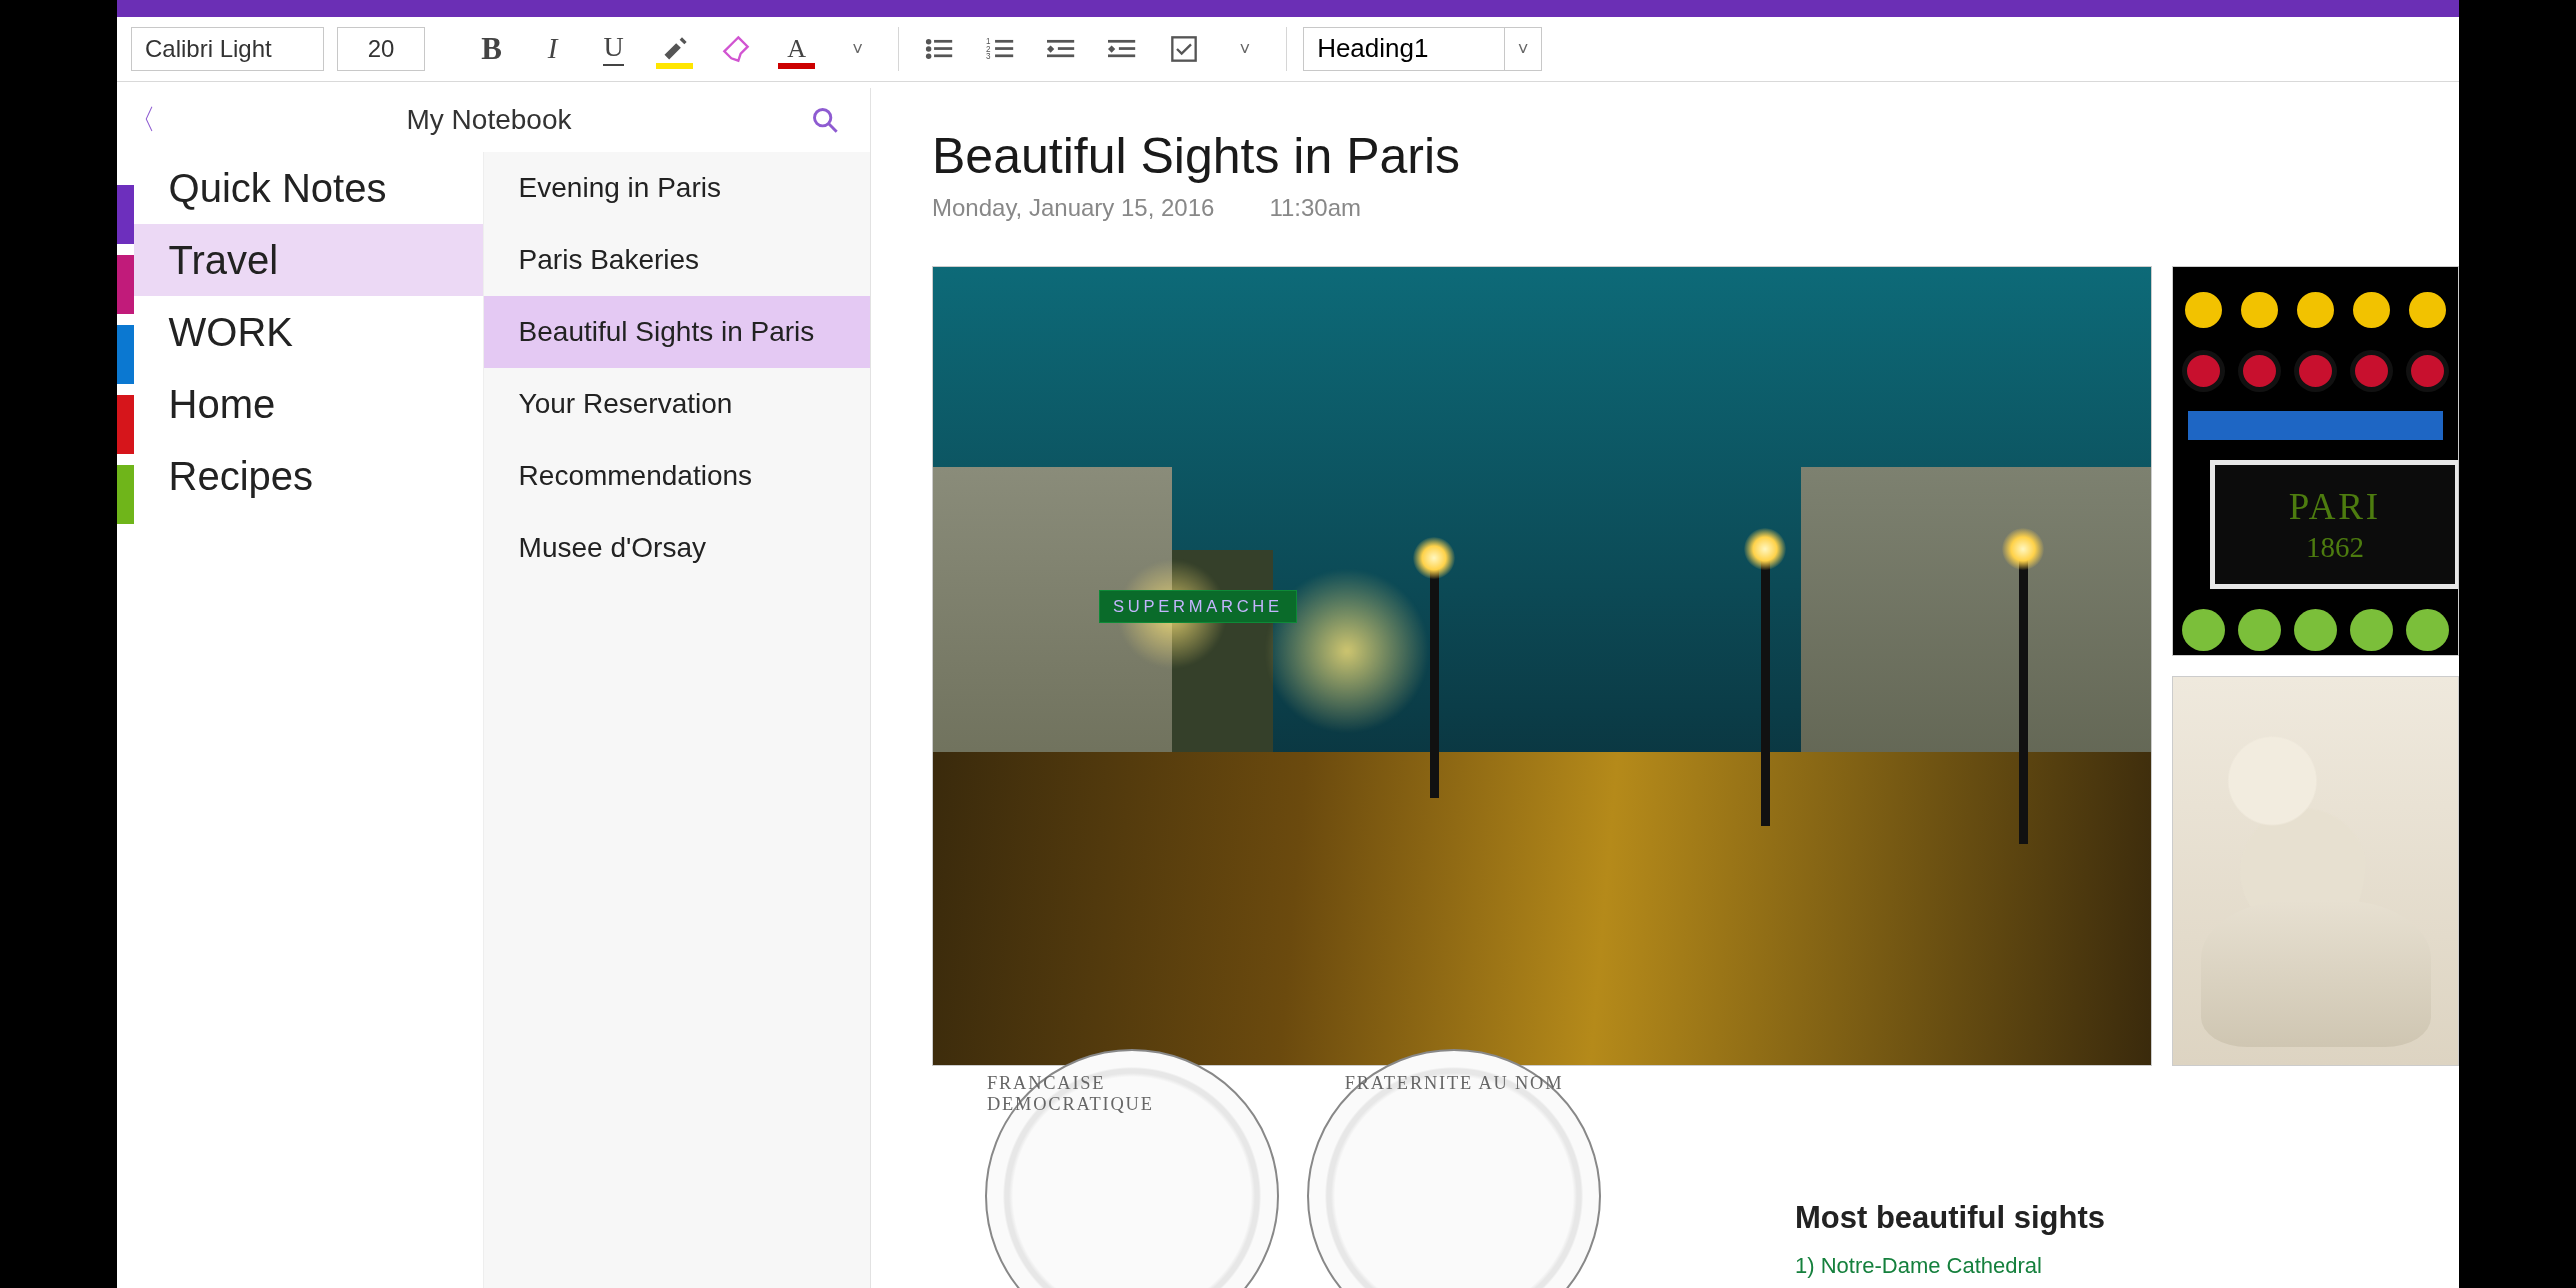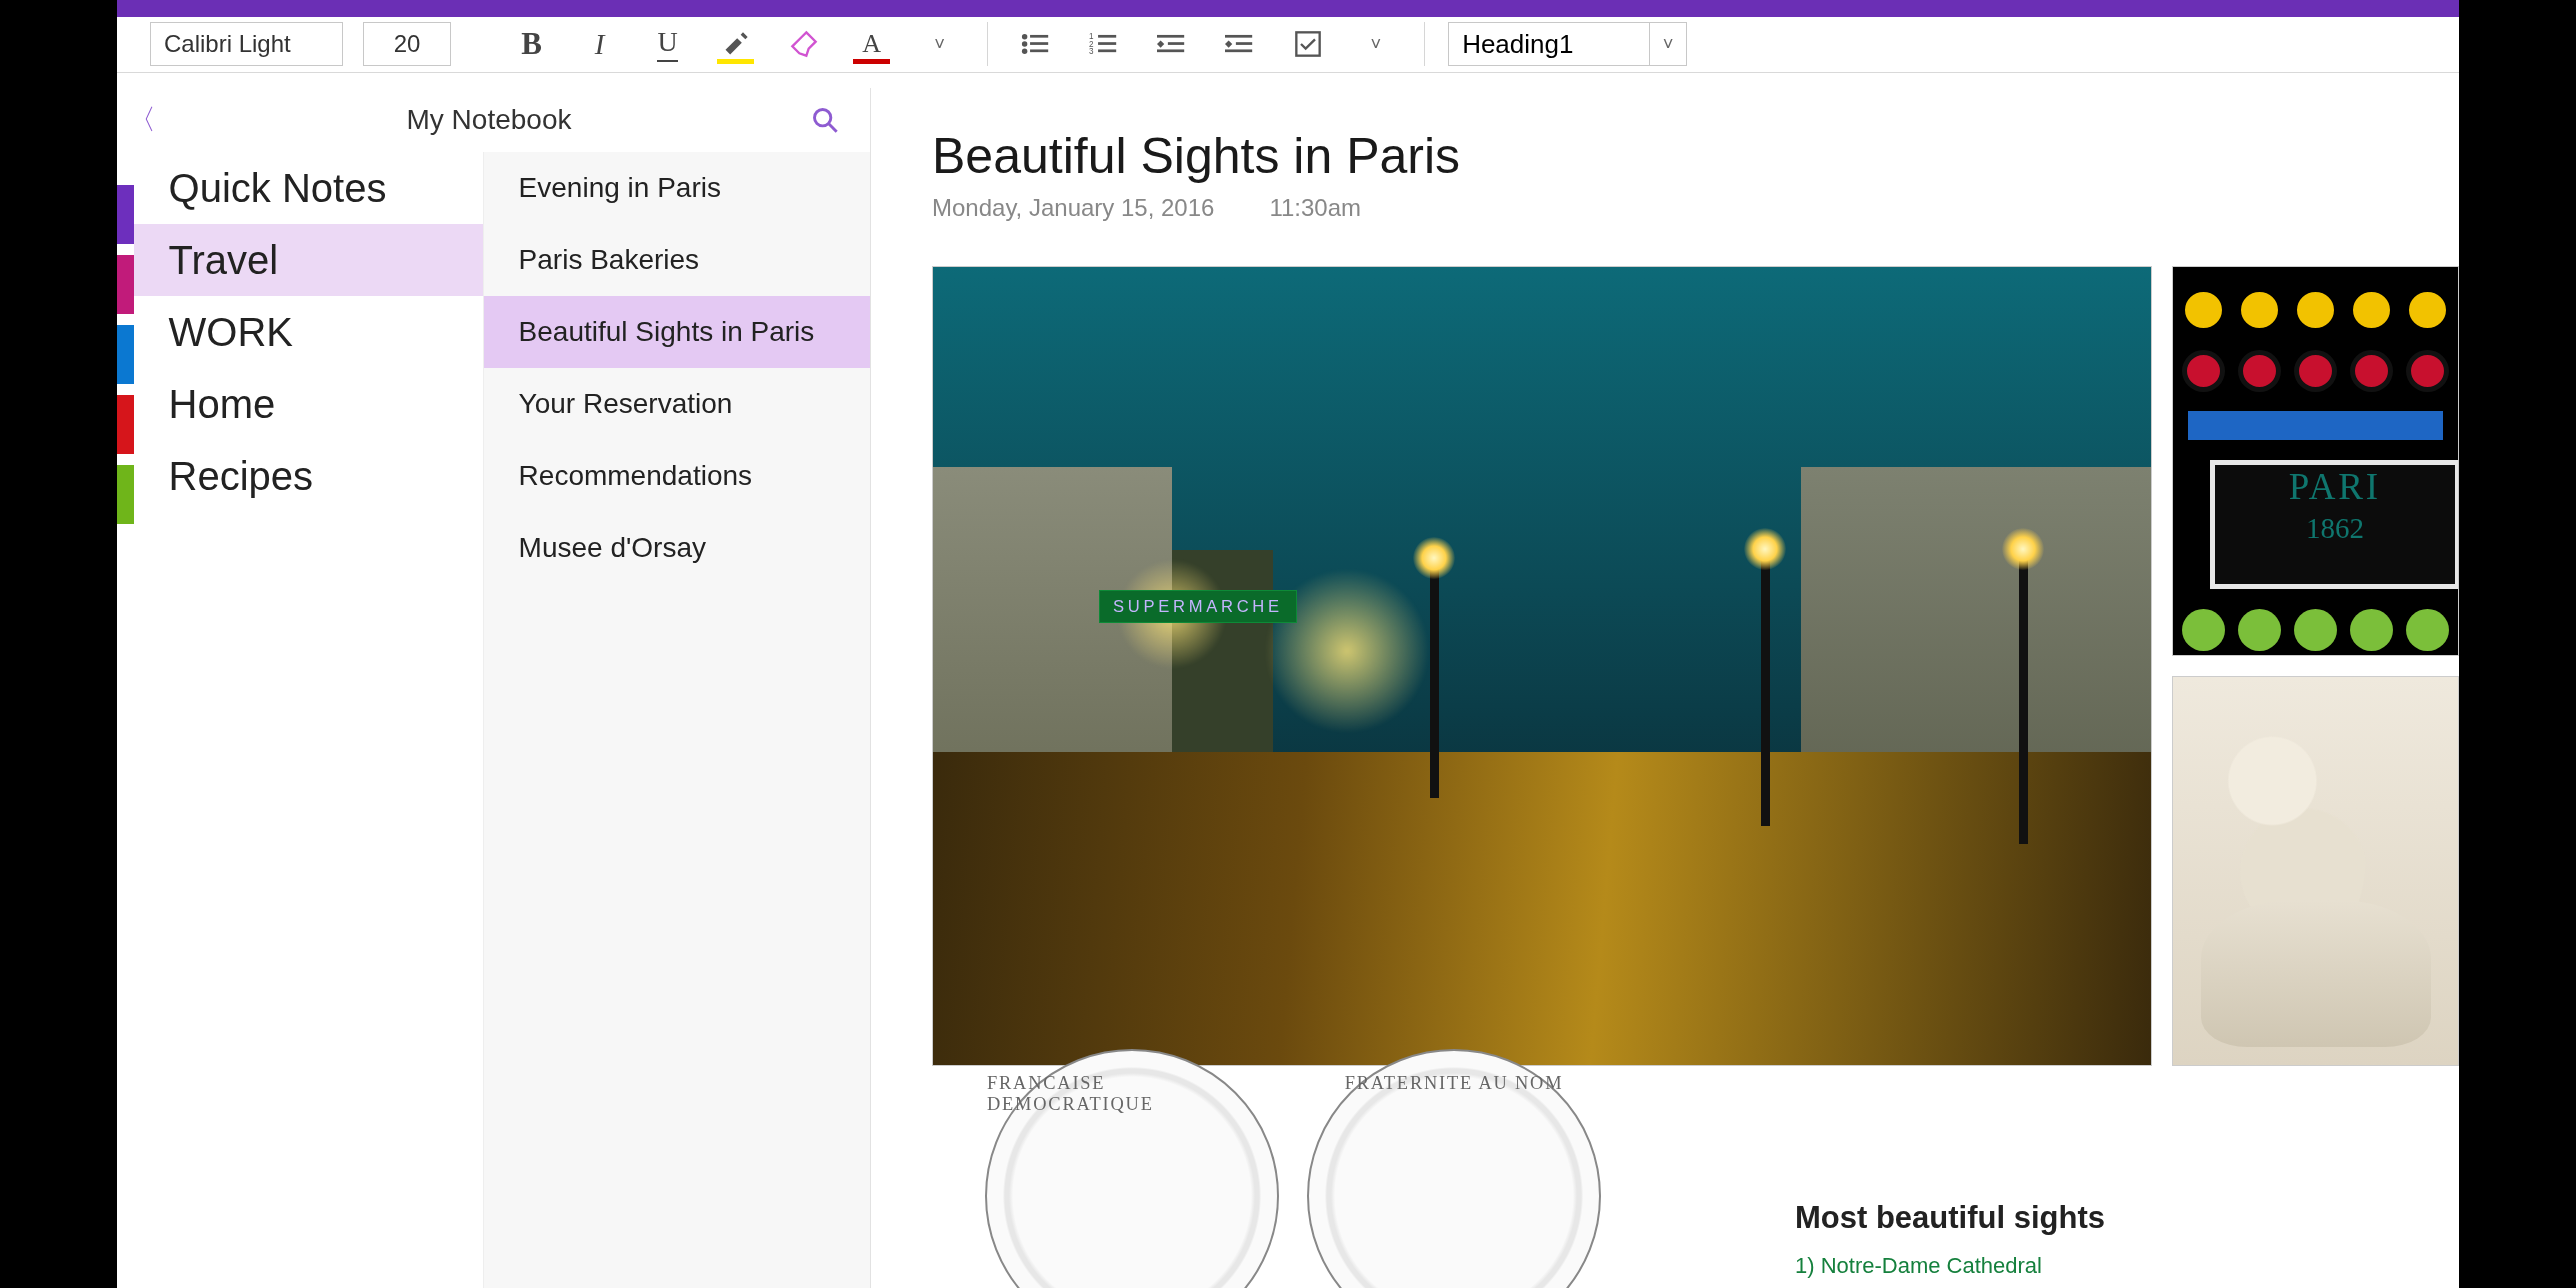--- a/index.html
+++ b/index.html
@@ -4,21 +4,21 @@
 <style>
   * { box-sizing: border-box; margin: 0; padding: 0; }
   html, body { width: 2576px; height: 1288px; font-family: "Segoe UI", Arial, sans-serif; background: #000; overflow: hidden; }
 
   .stage { position: absolute; left: 117px; top: 0; width: 2342px; height: 1288px; background: #fff; }
 
   
   .titlebar { height: 16.6px; background: #6b2fb5; }
 
   
-  .ribbon { height: 56px; border-bottom: 0.9px solid #d9d9d9; display: flex; align-items: center; padding: 0 33px; gap: 20px; background: #fff; }
+  .ribbon { height: 65px; border-bottom: 0.9px solid #d9d9d9; display: flex; align-items: center; padding: 0 14px; gap: 13px; background: #fff; }
   .combo { height: 44px; border: 0.9px solid #c8c8c8; background: #fff; display: flex; align-items: center; padding: 0 13px; font-size: 24px; color: #333; }
   .font-box { width: 193px; }
   .size-box { width: 88px; justify-content: center; }
   .rbtn { width: 48px; height: 48px; display: flex; align-items: center; justify-content: center; color: #444; font-size: 28px; cursor: pointer; }
   .sep { width: 0.9px; height: 44px; background: #d6d6d6; margin: 0 3.7px; }
   .bold { font-weight: 700; font-family: Georgia, serif; font-size: 31px; }
   .italic { font-style: italic; font-family: Georgia, serif; font-size: 29px; }
   .uline { font-family: Georgia, serif; font-size: 28px; border-bottom: 2.8px solid #444; padding-bottom: 1.8px; }
   .hl-underbar { position: relative; }
   .hl-underbar::after { content: ""; position: absolute; left: 5.5px; right: 5.5px; bottom: 3.7px; height: 5.5px; background: #ffe600; }
@@ -73,21 +73,21 @@
   .glow{position:absolute;width:166px;height:166px;border-radius:50%;background:radial-gradient(rgba(255,230,120,.8),rgba(255,200,40,0) 70%);filter:blur(1.8px);} .g1{left:331px;bottom:331px;} .g2{left:184px;bottom:396px;width:110px;height:110px;}
   .sign{position:absolute;left:166px;bottom:442px;background:#0a6b2a;color:#c4b5fd;font-size:16.6px;letter-spacing:3.7px;padding:5.5px 13px;border:1.8px solid #0d8a37;}
 
   .sidecol { display:flex; flex-direction:column; gap: 20px; }
   .stained { width: 287px; height: 390px; background:#000; position:relative; overflow:hidden; border:0.9px solid #ccc;}
   .dotrow{position:absolute;left:9.2px;right:9.2px;height:42px;display:flex;gap:13px;}
   .dot{flex:1;border-radius:50%;}
   .rowA{top:22px;} .rowA .dot{background:#f2c200;border:3.7px solid #000;}
   .rowB{top:83px;} .rowB .dot{background:#c8102e;border:5.5px solid #111;}
   .band{position:absolute;left:14.7px;right:14.7px;top:144px;height:29px;background:#1e66c4;}
-  .plaque{position:absolute;left:37px;right:-1.8px;top:193px;height:129px;background:#0c0c0c;border:5.5px solid #e7e7e7;color:#0f766e;display:flex;flex-direction:column;align-items:center;font-family:Georgia,serif;}
+  .plaque{position:absolute;left:37px;right:-1.8px;top:193px;height:129px;background:#0c0c0c;border:5.5px solid #e7e7e7;color:#4d7c0f;display:flex;flex-direction:column;align-items:center;justify-content:center;font-family:Georgia,serif;}
   .plaque .ln1{font-size:37px;letter-spacing:2.8px;} .plaque .ln2{font-size:29px;margin-top:3.7px;}
   .rowC{top:342px;} .rowC .dot{background:#7bbf3a;}
 
   .statue{width:287px;height:390px;background:linear-gradient(#efe9dd,#ddd4c2);position:relative;border:0.9px solid #ccc;overflow:hidden;}
   .statue::before{content:"";position:absolute;left:37px;top:37px;width:156px;height:239px;background:radial-gradient(circle at 40% 28%, #f2ecdf 0 22%, transparent 23%), radial-gradient(circle at 60% 66%, #e7e0d0 0 34%, transparent 35%);border-radius:50% 50% 40% 40%;}
   .statue::after{content:"";position:absolute;left:28px;bottom:18.4px;width:230px;height:147px;background:linear-gradient(#e7e0d1,#cfc6b2);border-radius:40% 40% 20% 20%;}
 
   .coins{position:absolute;left:114px;bottom:-55px;display:flex;gap:28px;}
   .coin{width:294px;height:294px;border-radius:50%;border:2.8px solid #888;background:radial-gradient(circle,#fafafa 0 58%,#e7e7e7 60% 62%,#fafafa 63% 100%);display:flex;align-items:flex-start;justify-content:center;color:#666;font-size:18.4px;padding-top:22px;font-family:Georgia,serif;letter-spacing:1.8px;}
 

